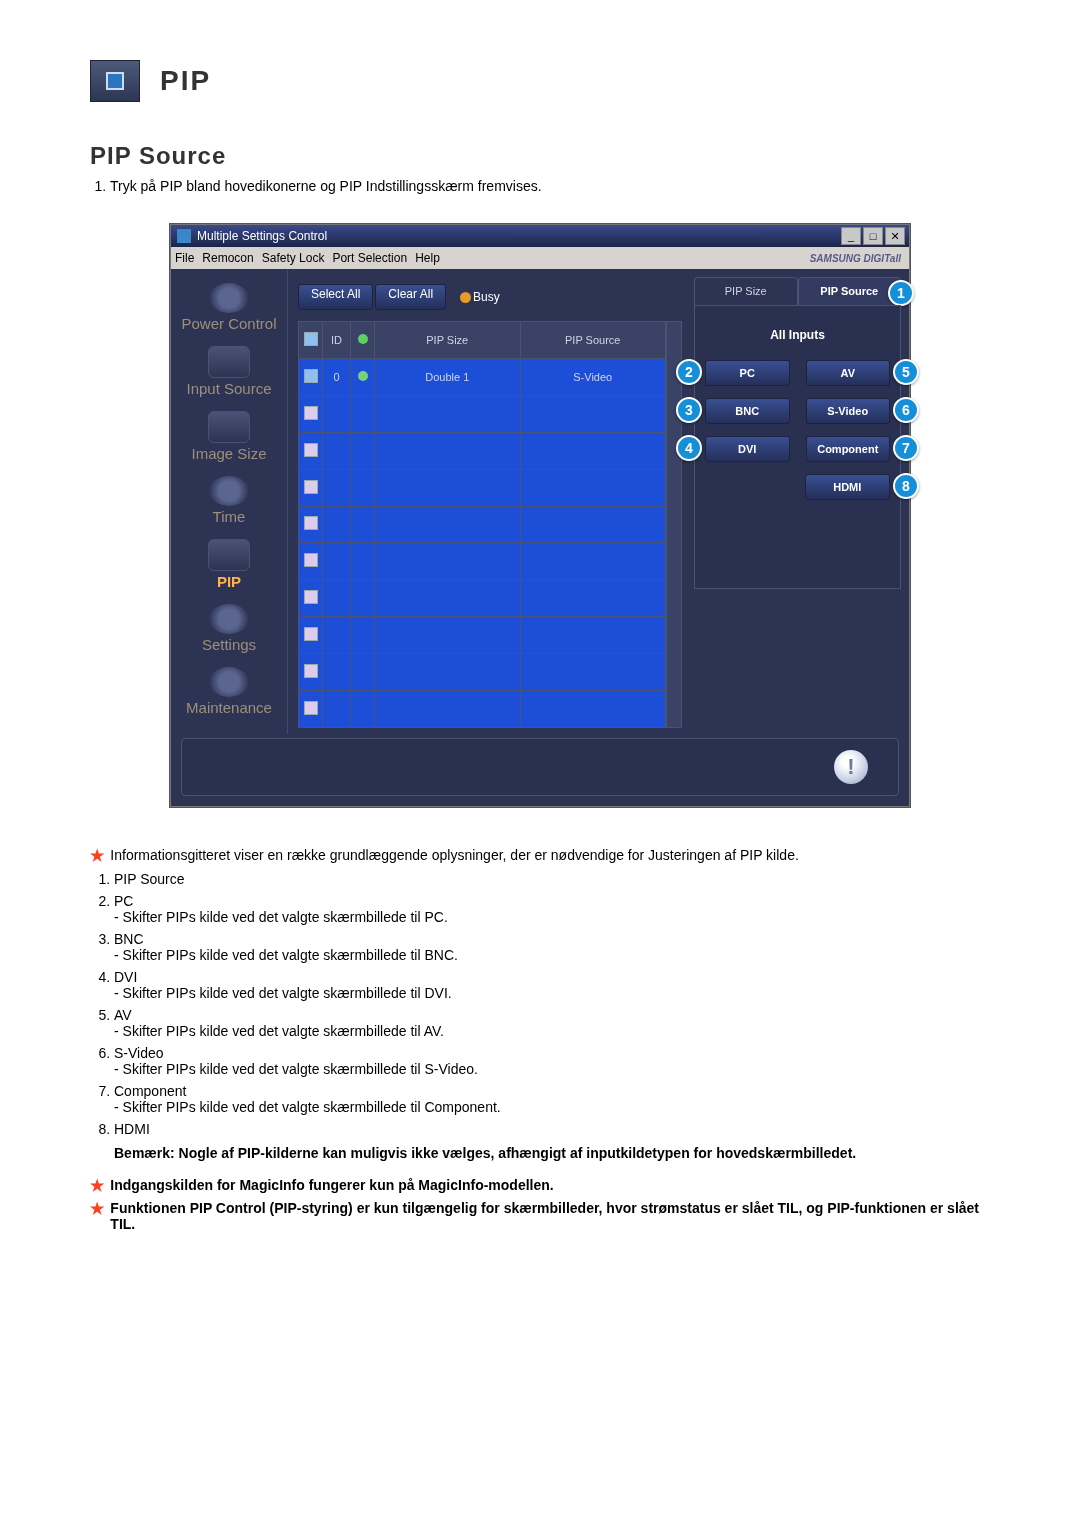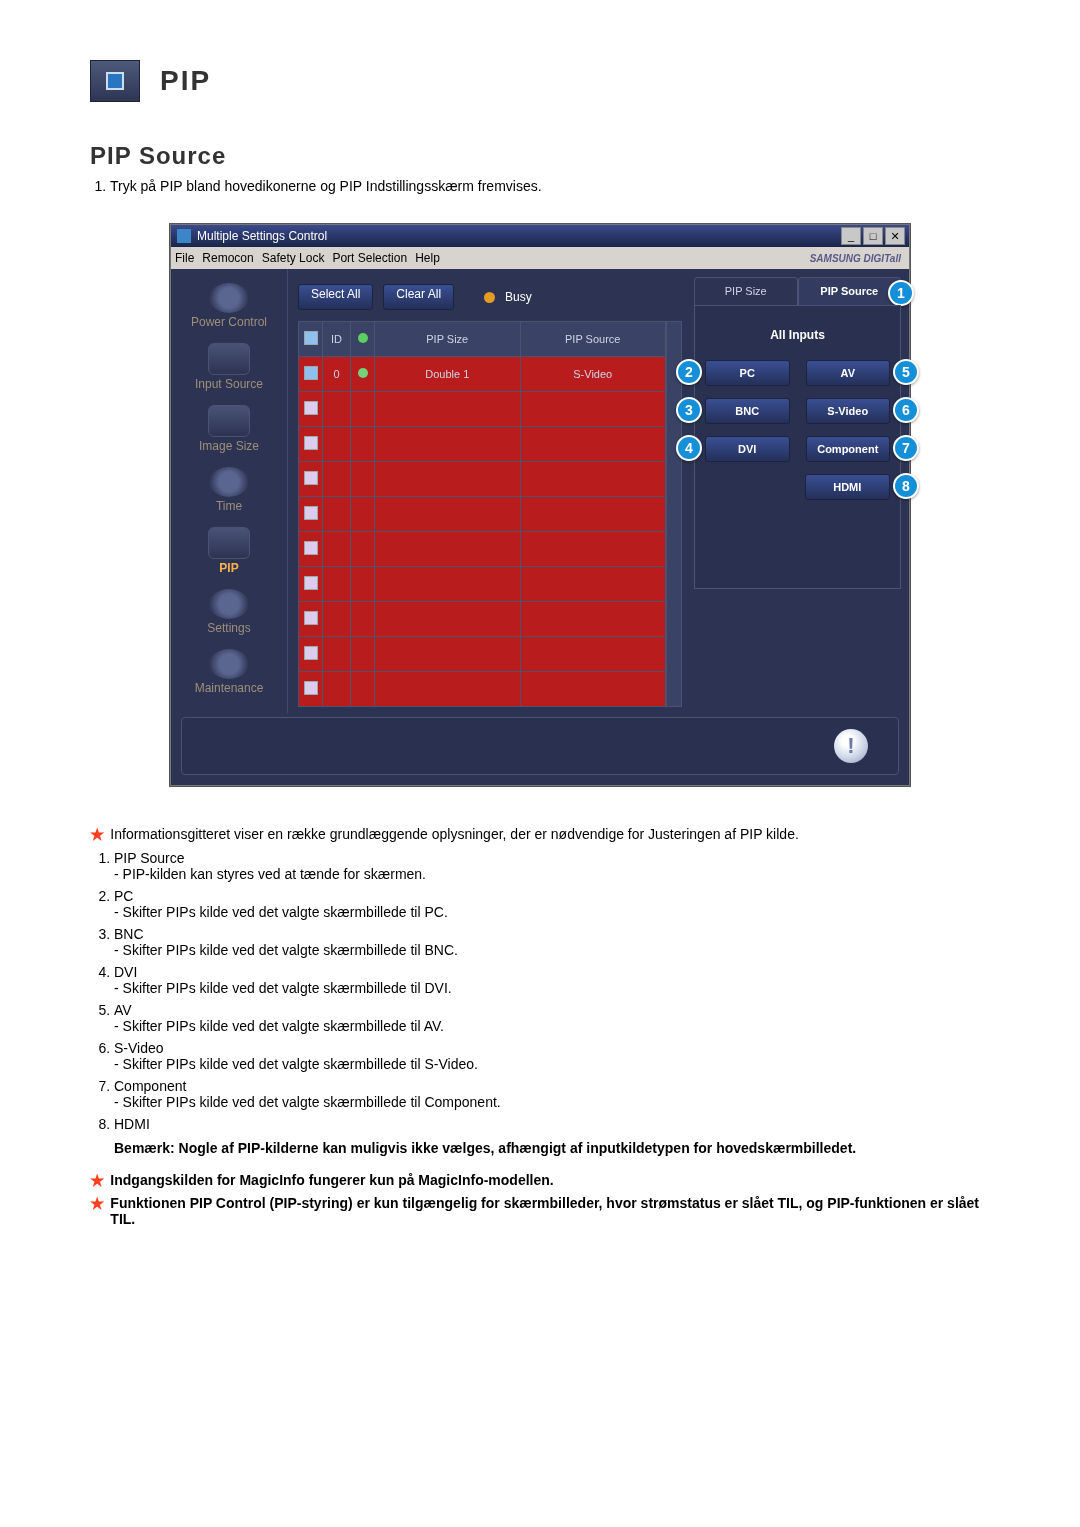--- a/index.html
+++ b/index.html
@@ -99,21 +99,21 @@
     padding: 10px 4px;
     display:flex;
     flex-direction:column;
     align-items:center;
     gap:2px;
   }
   .side-item {
     width:100%;
     text-align:center;
     color:#9d8f7a;
-    font-size:12px;
+    font-size:15px;
     padding:4px 0 8px 0;
   }
   .side-item.active { color:#ffb24a; font-weight:bold; }
   .side-ico {
     width:40px;height:30px;
     margin:0 auto 2px auto;
     background:radial-gradient(circle,#5a6590 40%, #2d3352 80%);
     border-radius:50%;
   }
   .side-ico.sq {
@@ -124,21 +124,21 @@
   .center-area {
     flex:0 0 404px;
     border-left:1px solid #40486c;
     display:flex;
     flex-direction:column;
   }
   .toolbar {
     height:40px;
     display:flex;
     align-items:center;
-    gap:10px;
+    gap:2px;
     padding:8px 10px 4px 10px;
     font-size:12px;
     color:#fff;
   }
   .tbtn {
     height:20px;
     padding: 2px 12px;
     color:#fff;
     font-size:12px;
     background: linear-gradient(180deg,#3a4f93 0,#24305a 100%);
@@ -147,21 +147,21 @@
   }
   .busy-dot { width:11px;height:11px;border-radius:50%;background:#e69b24; }
   .grid-area {
     padding: 0 10px 6px 10px;
     flex:1;
     display:flex;
   }
   .grid-table {
     flex:1;
     border:1px solid #4a5472;
-    background:#b91c1c;
+    background:#1d4ed8;
     font-size:11px;
     color:#cfd4e5;
     border-collapse:collapse;
     table-layout:fixed;
     width:100%;
   }
   .grid-table th, .grid-table td {
     border:1px solid #4a5472;
     height:22px;
     text-align:center;
@@ -528,21 +528,20 @@
   </div>
 
   <div class="star-row">
     <span class="star">★</span>
     <span>Informationsgitteret viser en række grundlæggende oplysninger, der er nødvendige for Justeringen af PIP kilde.</span>
   </div>
 
   <ol class="desc">
     <li>
       <span>PIP Source</span>
-      <div class="sub">- PIP-kilden kan styres ved at tænde for skærmen.</div>
     </li>
     <li>
       <span>PC</span>
       <div class="sub">- Skifter PIPs kilde ved det valgte skærmbillede til PC.</div>
     </li>
     <li>
       <span>BNC</span>
       <div class="sub">- Skifter PIPs kilde ved det valgte skærmbillede til BNC.</div>
     </li>
     <li>

